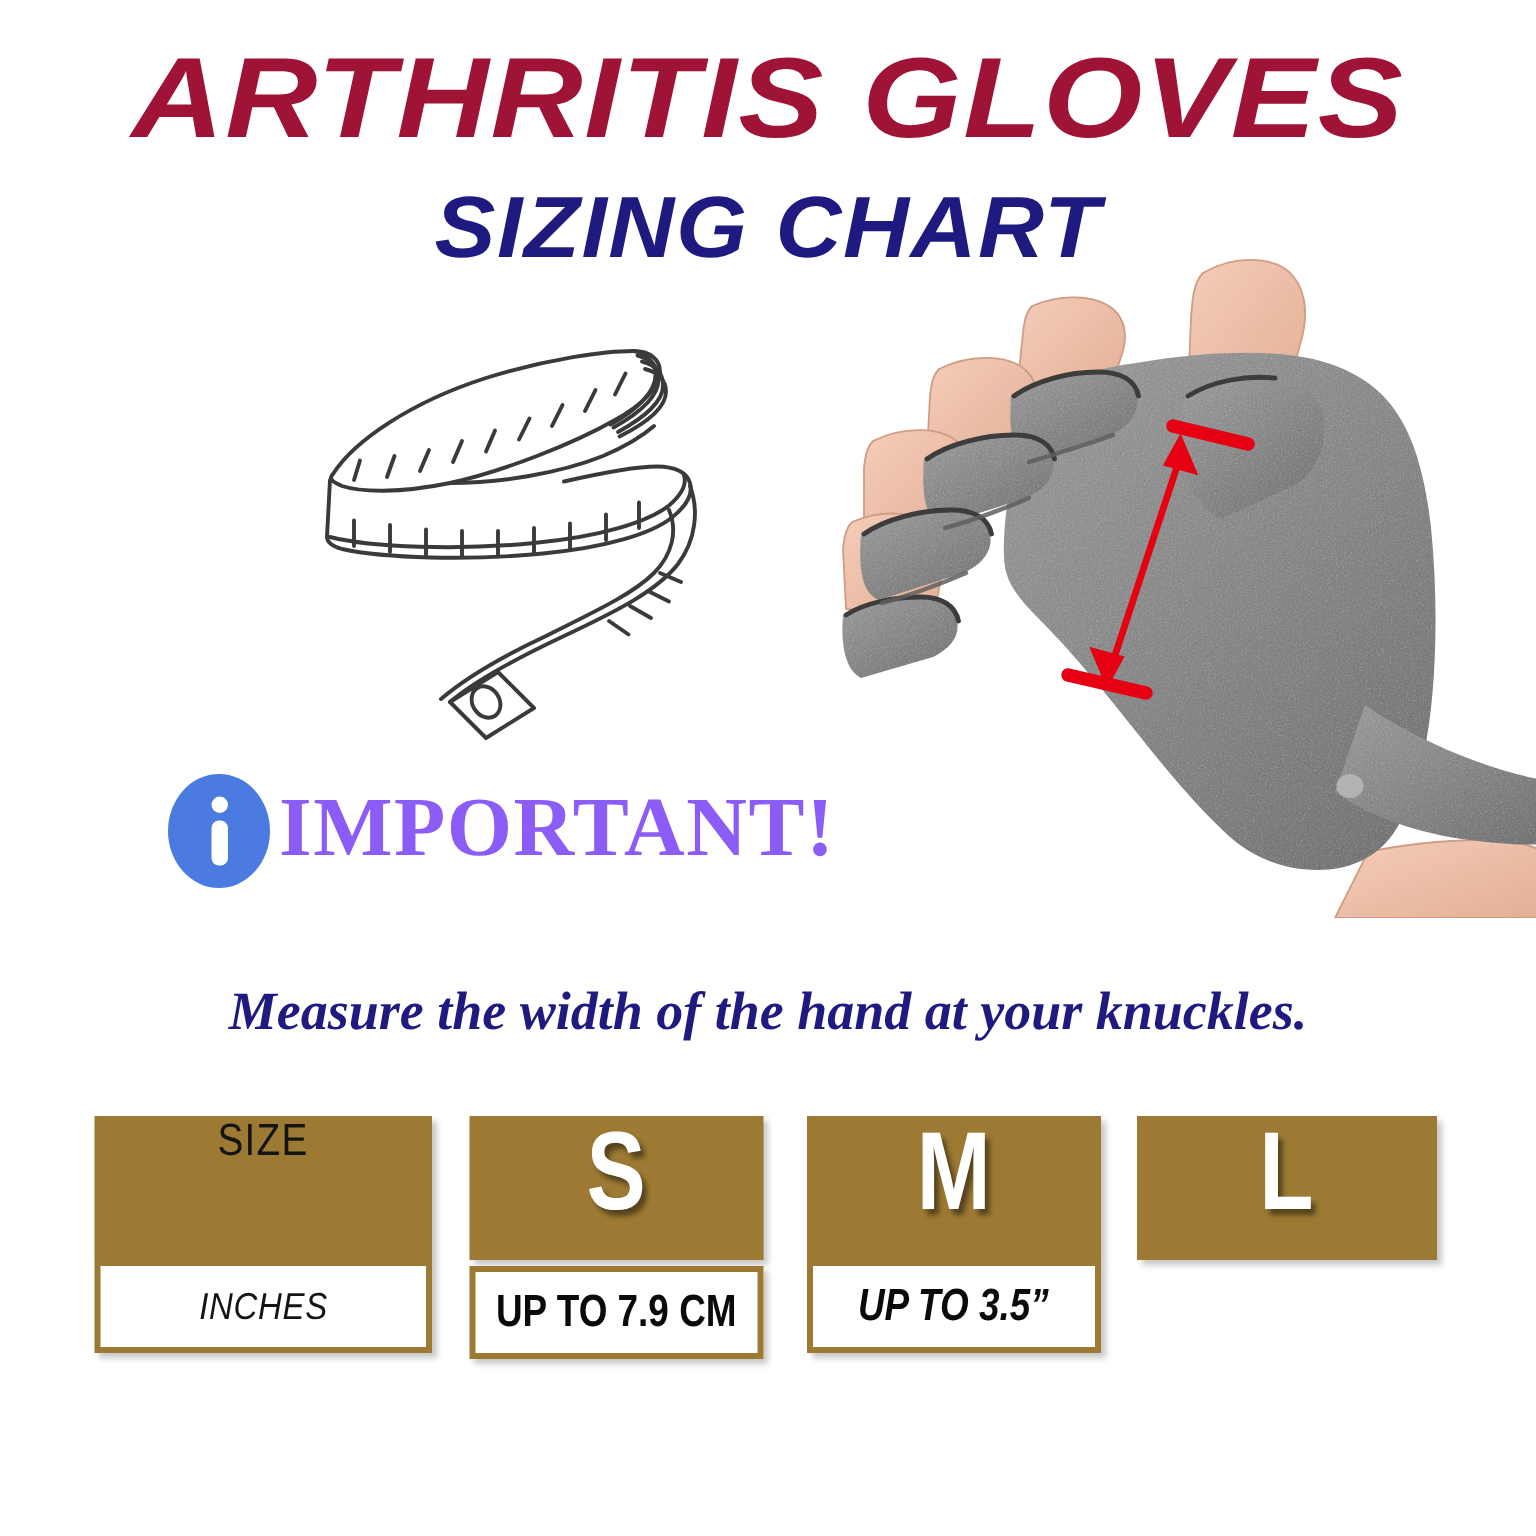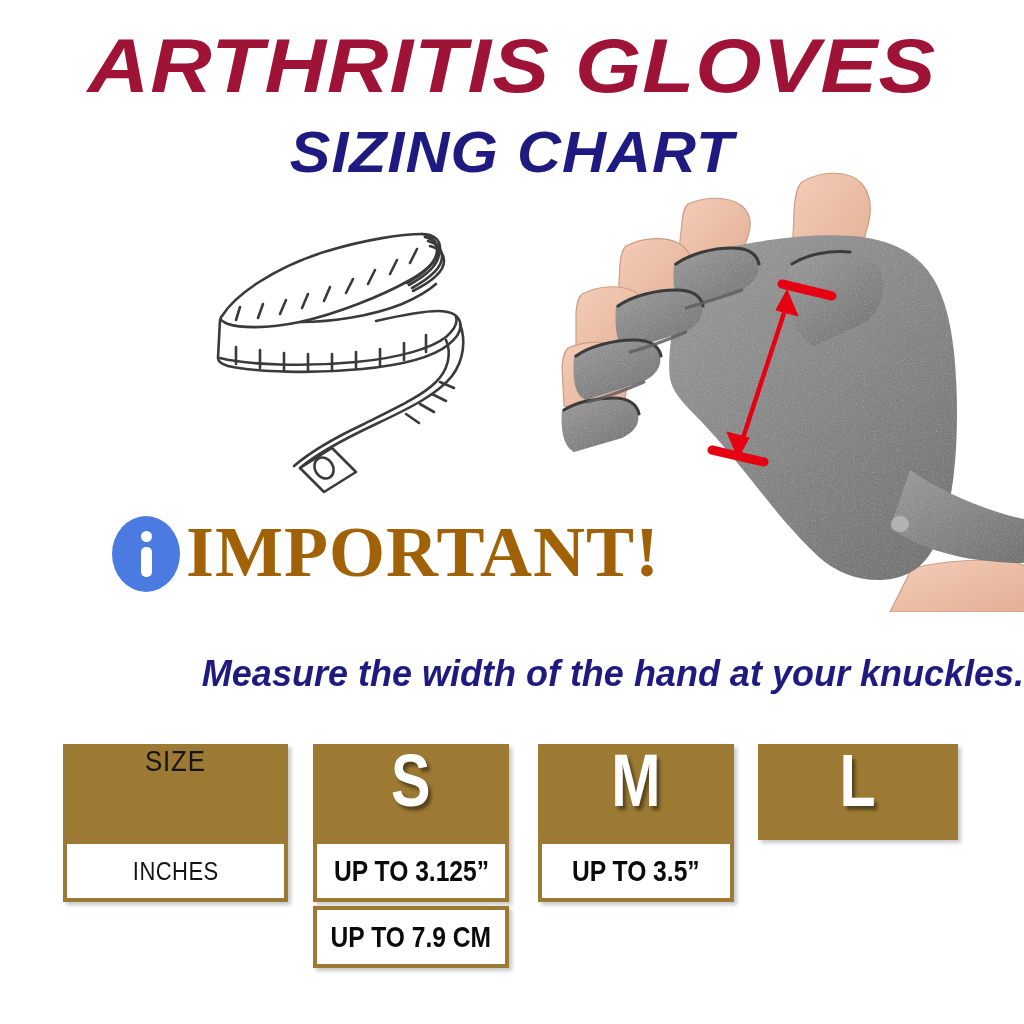--- a/index.html
+++ b/index.html
@@ -114,36 +114,36 @@
   .info-badge .i-stem {
     position: absolute;
     left: 29px; top: 35px;
     width: 11px; height: 30px;
     border-radius: 5px;
     background: #ffffff;
   }
 
   .important-text {
     font-family: "Liberation Serif", serif;
-    font-size: 72px;
+    font-size: 56px;
     line-height: 70px;
     font-weight: 700;
-    color: #a16207;
+    color: #8b5cf6;
     letter-spacing: 1px;
     white-space: nowrap;
   }
 
   
   .measure-line {
     position: absolute;
     left: 0;
     top: 652px;
     width: 1024px;
-    text-align: right;
-    font-family: Liberation Sans, sans-serif;
+    text-align: center;
+    font-family: Liberation Serif, serif;
     font-size: 36px;
     line-height: 44px;
     font-weight: 700;
     font-style: italic;
     color: #1E1A80;
     white-space: nowrap;
   }
 
   
   .table-area {
@@ -195,21 +195,21 @@
     width: 100%;
     height: 62px;
     background: #ffffff;
     border: 4px solid #9C7A33;
     box-shadow: 3px 3px 4px rgba(0,0,0,0.22);
     display: flex;
     align-items: center;
     justify-content: center;
     margin-top: 4px;
   }
-  .cell.first { margin-top: 0; }
+  .cell.first { margin-top: 0; font-style: italic; }
 
   .cell-text-light {
     font-family: "Liberation Sans", sans-serif;
     font-size: 25px;
     font-weight: 400;
     color: #141414;
     letter-spacing: 0.5px;
     transform: scaleX(0.88);
     white-space: nowrap;
   }
@@ -417,23 +417,20 @@
       </div>
       <div class="cell first">
         <span class="cell-text-light">INCHES</span>
       </div>
     </div>
 
     <div class="size-col" style="left:313px; width:196px;">
       <div class="col-head">
         <span class="head-label-letter">S</span>
       </div>
-      <div class="cell first">
-        <span class="cell-text-bold">UP TO  3.125”</span>
-      </div>
       <div class="cell">
         <span class="cell-text-bold">UP TO  7.9 CM</span>
       </div>
     </div>
 
     <div class="size-col" style="left:538px; width:196px;">
       <div class="col-head">
         <span class="head-label-letter">M</span>
       </div>
       <div class="cell first">

